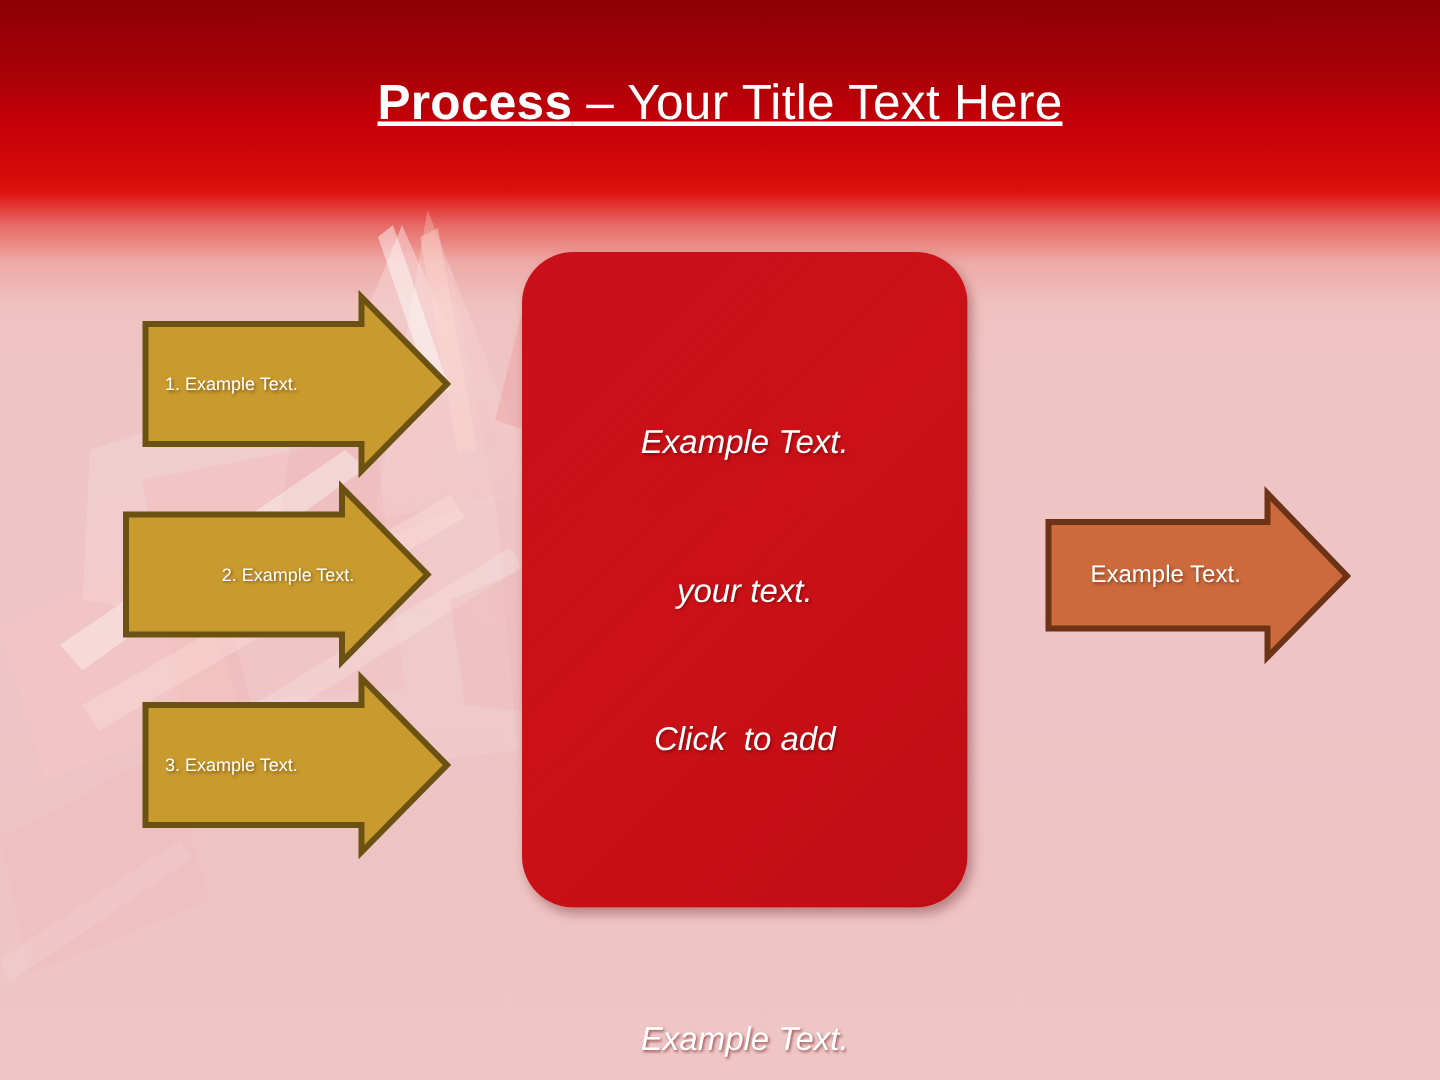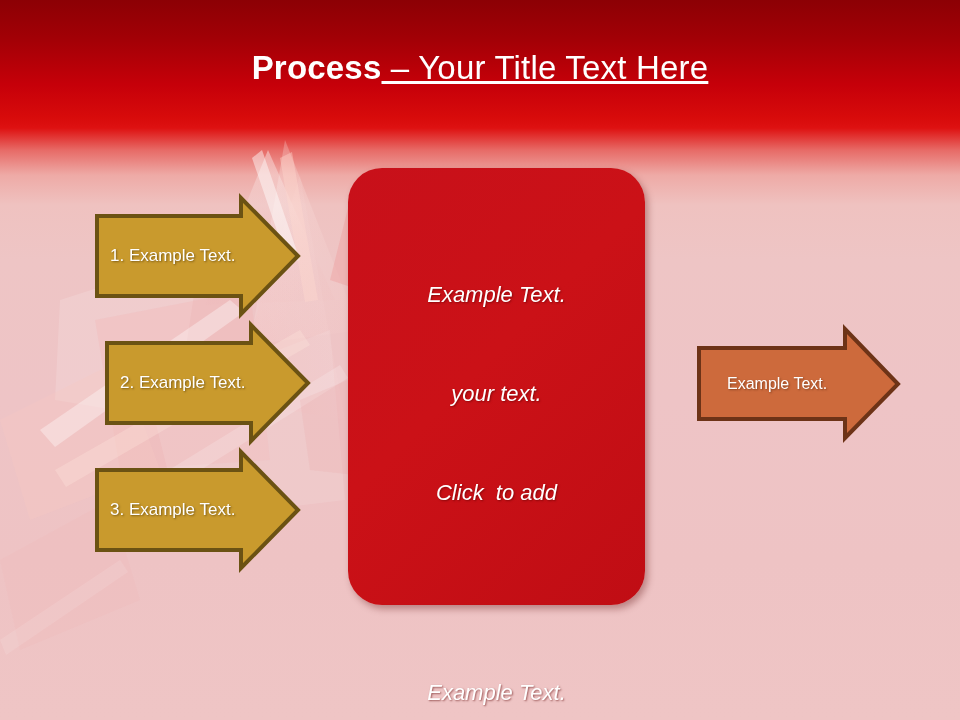--- a/index.html
+++ b/index.html
@@ -51,41 +51,41 @@
     left: 0;
     top: 48px;
     width: 960px;
     text-align: center;
     color: #ffffff;
     font-size: 33px;
     line-height: 40px;
     letter-spacing: 0.2px;
     white-space: nowrap;
   }
-  .title .t-bold { font-weight: bold; }
+  .title .t-bold { font-weight: bold; text-decoration: underline; }
   .title .t-norm { font-weight: normal; text-decoration: underline; }
 
   
   .arrow {
     position: absolute;
     display: flex;
     align-items: center;
   }
   .arrow svg { position: absolute; left: 0; top: 0; overflow: visible; }
   .arrow .arrow-label {
     position: relative;
     z-index: 2;
     color: #ffffff;
-    font-size: 17px;
+    font-size: 12px;
     white-space: nowrap;
     text-shadow: 1px 1px 2px rgba(60,40,0,0.55);
   }
 
   .arrow-y1 { left: 95px; top: 196px; width: 205px; height: 120px; }
-  .arrow-y2 { left: 105px; top: 323px; width: 205px; height: 120px; }
+  .arrow-y2 { left: 82px; top: 323px; width: 205px; height: 120px; justify-content: center; }
   .arrow-y3 { left: 95px; top: 450px; width: 205px; height: 120px; }
 
   .arrow-y1 .arrow-label,
   .arrow-y2 .arrow-label,
   .arrow-y3 .arrow-label {
     margin-left: 15px;
     margin-top: 0px;
   }
 
   

